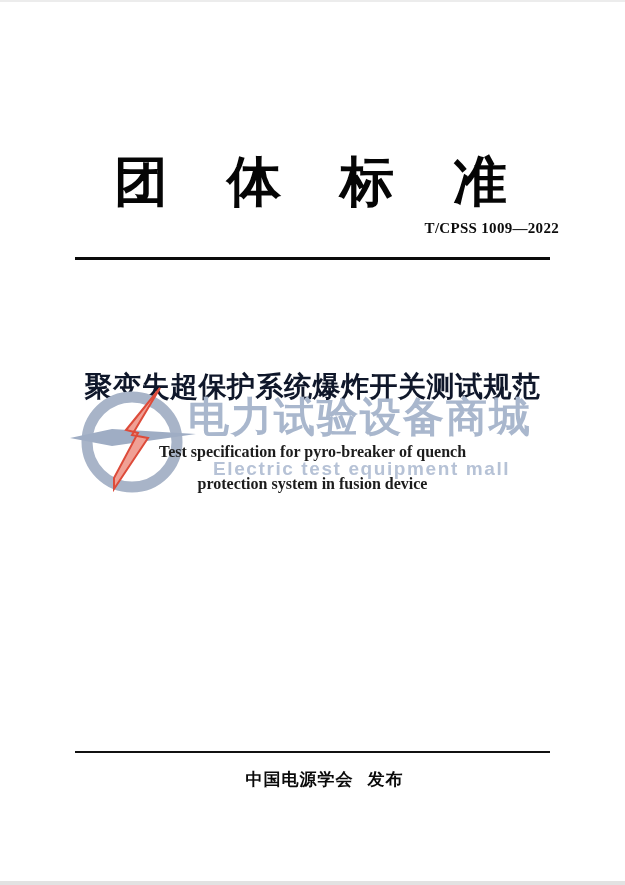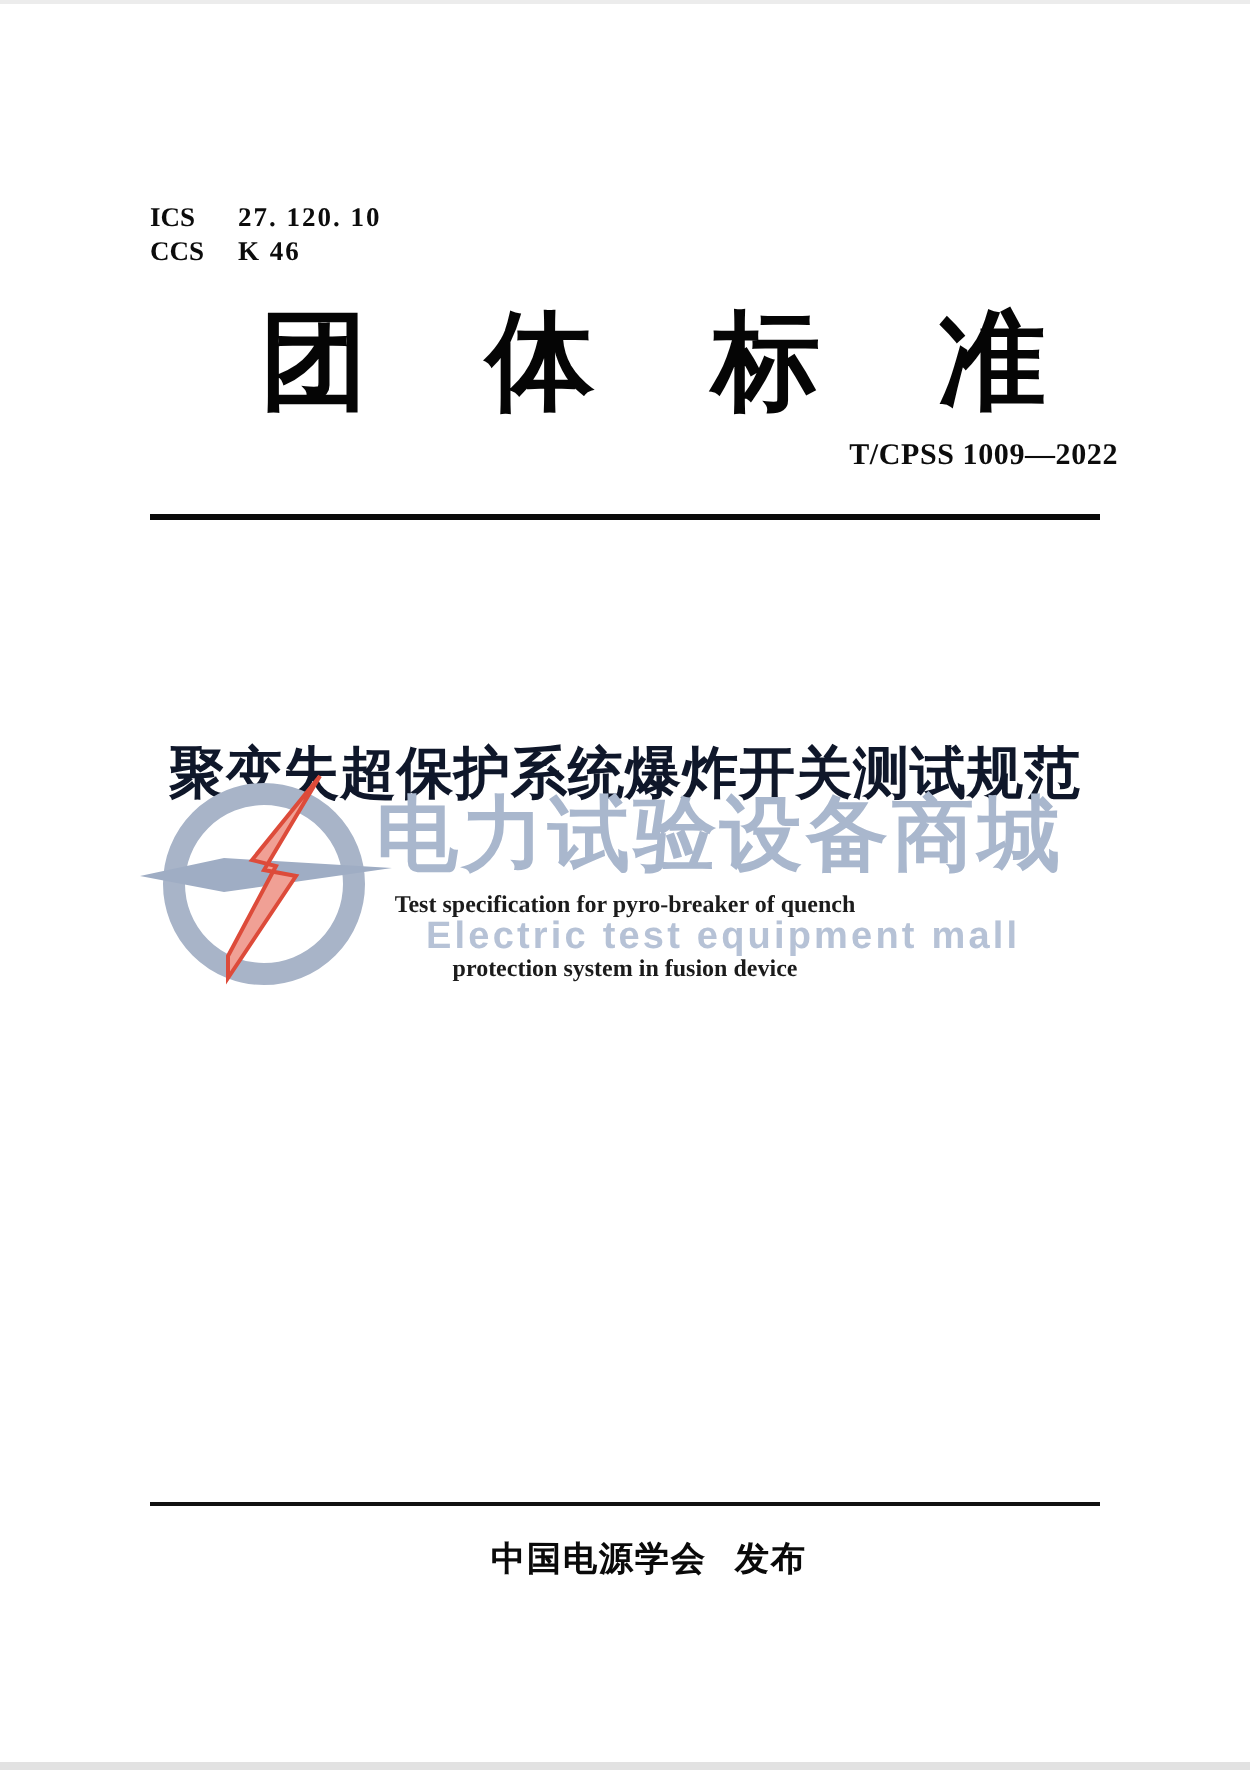--- a/index.html
+++ b/index.html
@@ -37,21 +37,20 @@
   .std-type {
     position: absolute;
     left: 114px;
     top: 151px;
     font-size: 54px;
     font-weight: bold;
     letter-spacing: 59px;
     white-space: nowrap;
     color: #050505;
     line-height: 60px;
-    margin-left: 16px;
   }
 
   
   .std-number {
     position: absolute;
     right: 66px;
     top: 220px;
     font-family: "Liberation Serif", "DejaVu Serif", serif;
     font-weight: bold;
     font-size: 15px;
@@ -107,21 +106,21 @@
   }
 
   
   .title-en {
     position: absolute;
     left: 0;
     width: 100%;
     text-align: center;
     font-family: "Liberation Serif", "DejaVu Serif", serif;
     font-weight: bold;
-    font-size: 12px;
+    font-size: 16px;
     color: #1c1c1c;
     white-space: nowrap;
     line-height: 22px;
   }
   .title-en.line1 { top: 441px; }
   .title-en.line2 { top: 473px; }
 
   
   .dates-row {
     position: absolute;
@@ -157,30 +156,20 @@
     color: #0a0a0a;
     letter-spacing: 1px;
   }
 </style>
 </head>
 <body>
 
 <div class="page">
   <div class="edge-top"></div>
 
-  <div class="ics-block">
-    <div class="ics-line">
-      <span class="code-label">ICS</span>
-      <span class="code-value">27. 120. 10</span>
-    </div>
-    <div class="ics-line">
-      <span class="code-label">CCS</span>
-      <span class="code-value">K  46</span>
-    </div>
-  </div>
 
   <div class="std-type">团体标准</div>
 
   <div class="std-number">T/CPSS 1009—2022</div>
 
   <div class="rule-thick"></div>
 
   <div class="title-zh">聚变失超保护系统爆炸开关测试规范</div>
 
   <svg class="logo-svg" width="128" height="118" viewBox="0 0 128 118">

